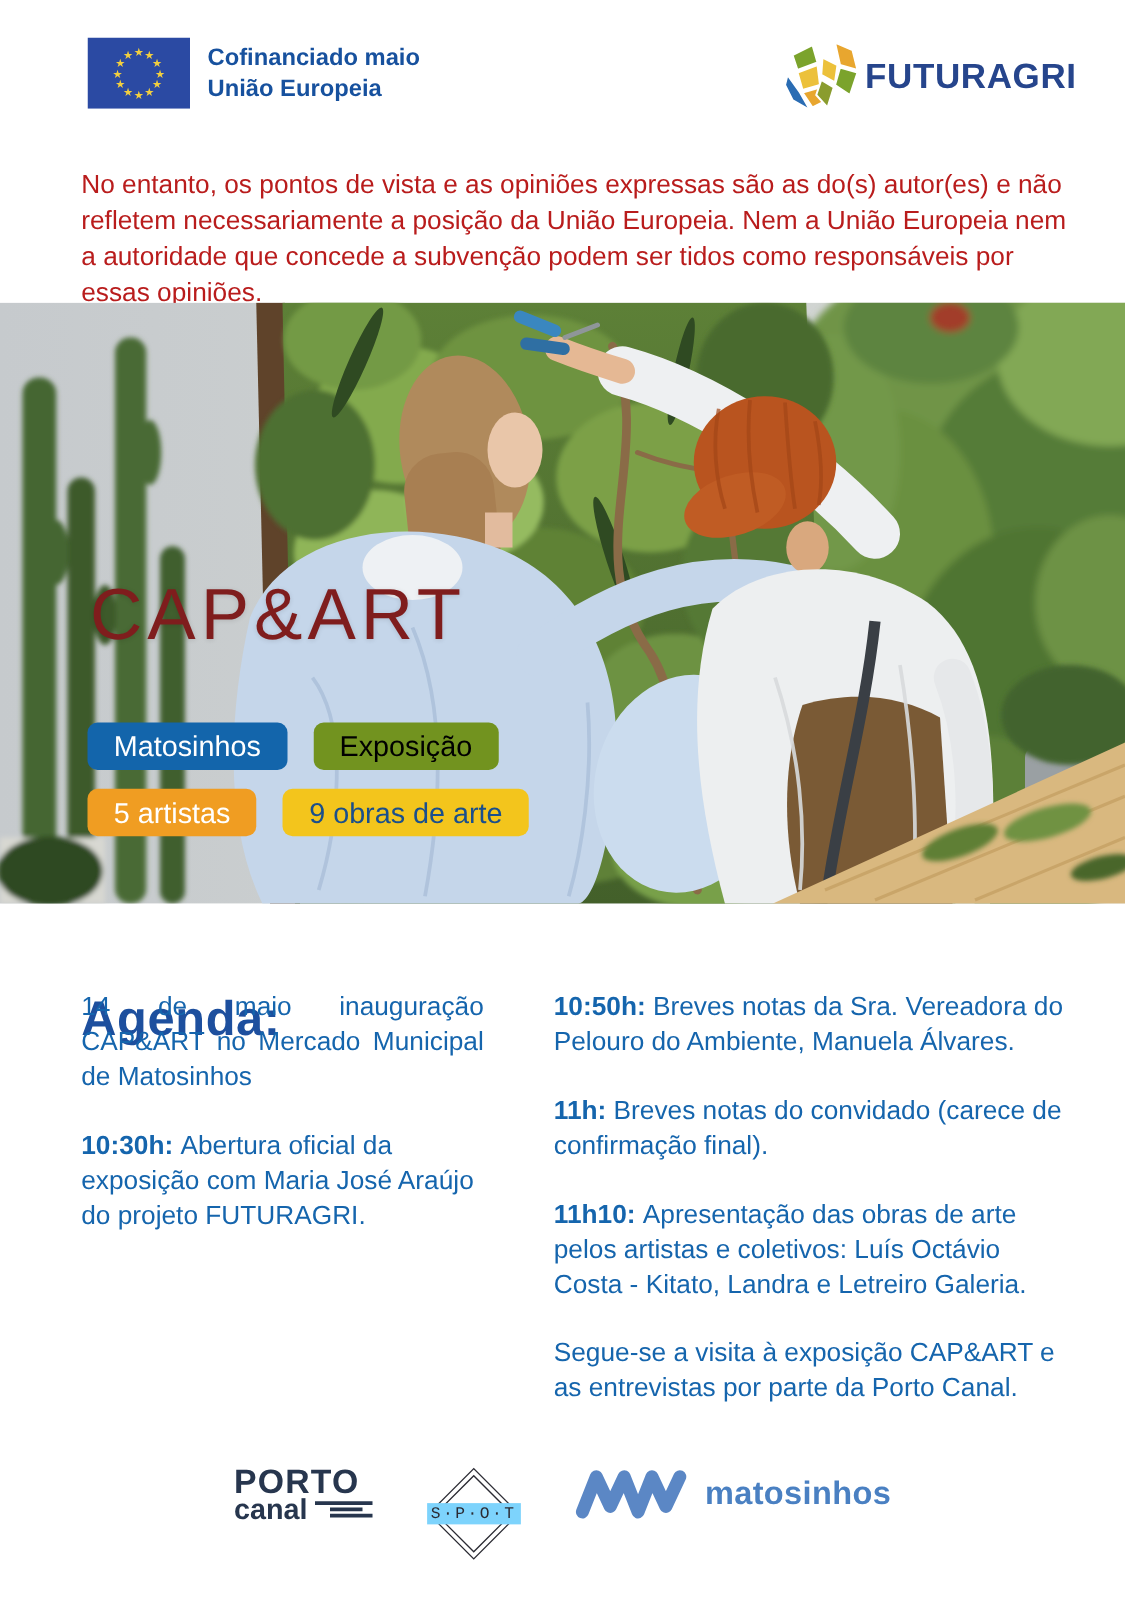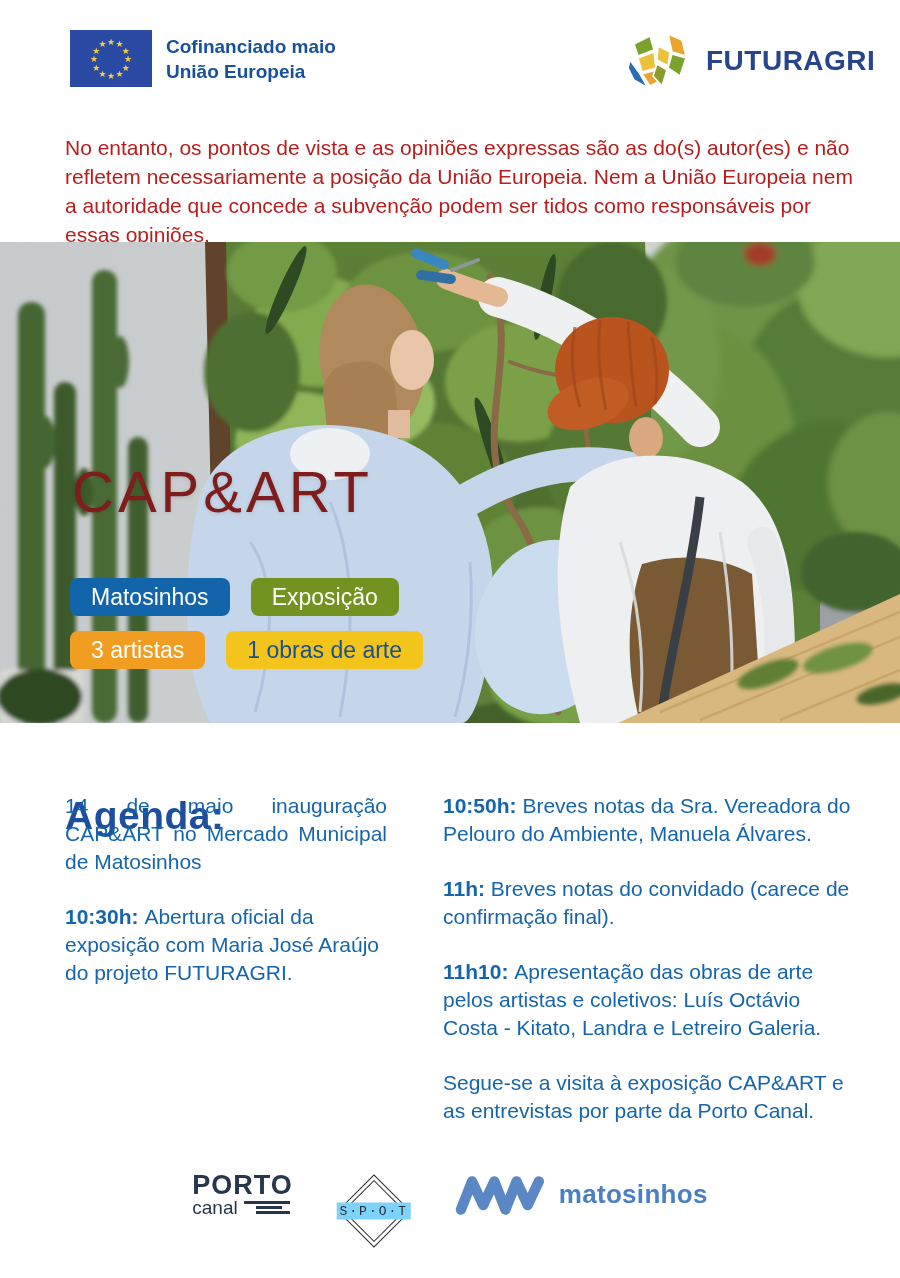--- a/index.html
+++ b/index.html
@@ -4,21 +4,21 @@
 <style>
   html,body{margin:0;padding:0;background:#ffffff;}
   .page{
     position:relative;width:900px;height:1278px;background:#ffffff;overflow:hidden;
     font-family:"Liberation Sans", sans-serif;
   }
   
   .eu-block{position:absolute;left:70px;top:30px;display:flex;align-items:center;gap:14px;}
   .eu-flag{width:82px;height:57px;display:block;}
   .eu-text{font-size:19px;font-weight:bold;color:#17519e;line-height:25px;}
-  .futuragri{position:absolute;left:626px;top:30px;display:flex;align-items:center;gap:14px;}
+  .futuragri{position:absolute;left:626px;top:30px;display:flex;align-items:center;gap:0;}
   .futuragri-text{font-size:28px;font-weight:bold;color:#26458c;letter-spacing:0.5px;}
   
   .disclaimer{
     position:absolute;left:65px;top:112px;width:792px;
     font-size:21px;line-height:29px;color:#b91c1c;
   }
   
   .hero{position:absolute;left:0;top:242px;width:900px;height:481px;overflow:hidden;}
   .hero svg.scene{position:absolute;left:0;top:0;}
   .hero-title{
@@ -45,21 +45,21 @@
   .agenda-item.justify{text-align:justify;}
   .agenda-item strong{font-weight:bold;}
   
   .footer{
     position:absolute;left:0;top:1172px;width:900px;height:86px;
     display:flex;align-items:flex-start;justify-content:center;gap:42px;
   }
   .porto{display:flex;flex-direction:column;align-items:flex-start;color:#27364e;}
   .porto-word{font-size:27px;font-weight:bold;letter-spacing:1px;line-height:26px;}
   .porto-sub{display:flex;align-items:center;gap:6px;}
-  .porto-canal{font-size:19px;font-weight:normal;line-height:19px;}
+  .porto-canal{font-size:23px;font-weight:bold;line-height:19px;}
   .porto-lines{display:flex;flex-direction:column;align-items:flex-end;gap:2px;width:46px;}
   .porto-lines i{display:block;height:3px;background:#27364e;}
   .porto-lines i:nth-child(1){width:46px;}
   .porto-lines i:nth-child(2){width:26px;margin-right:8px;}
   .porto-lines i:nth-child(3){width:34px;}
   .spot{position:relative;width:78px;height:78px;}
   .spot-d1,.spot-d2{position:absolute;border:1px solid #2b2b33;transform:rotate(45deg);}
   .spot-d1{left:13px;top:13px;width:50px;height:50px;}
   .spot-d2{left:17px;top:17px;width:42px;height:42px;}
   .spot-label{
@@ -256,25 +256,25 @@
       <g filter="url(#blur2)">
         <ellipse cx="768" cy="432" rx="32" ry="11" transform="rotate(-20 768 432)" fill="#5e7f36"></ellipse>
         <ellipse cx="838" cy="416" rx="36" ry="12" transform="rotate(-16 838 416)" fill="#6f9242"></ellipse>
         <ellipse cx="882" cy="452" rx="26" ry="9" transform="rotate(-14 882 452)" fill="#49662c"></ellipse>
       </g>
     </svg>
 
     <div class="hero-title">CAP&amp;ART</div>
     <div class="badge-row r1">
         <span class="badge" style="background: rgb(19, 101, 171); color: rgb(255, 255, 255);">Matosinhos</span>
-        <span class="badge" style="background: rgb(114, 147, 31); color: #ffffff;">Exposição</span>
+        <span class="badge" style="background: rgb(114, 147, 31); color: #000000;">Exposição</span>
       </div>
     <div class="badge-row r2">
-        <span class="badge" style="background: rgb(240, 157, 34); color: rgb(255, 255, 255);">3 artistas</span>
-        <span class="badge" style="background: rgb(243, 197, 28); color: rgb(26, 79, 140);">1 obras de arte</span>
+        <span class="badge" style="background: rgb(240, 157, 34); color: rgb(255, 255, 255);">5 artistas</span>
+        <span class="badge" style="background: rgb(243, 197, 28); color: rgb(26, 79, 140);">9 obras de arte</span>
       </div>
   </div>
 
   <h2 class="agenda-heading">Agenda:</h2>
   <div class="agenda-col left">
       <p class="agenda-item justify">14 de maio inauguração CAP&amp;ART no Mercado Municipal de Matosinhos</p>
       <p class="agenda-item"><strong>10:30h: </strong>Abertura oficial da exposição com Maria José Araújo do projeto FUTURAGRI.</p>
     </div>
   <div class="agenda-col right">
       <p class="agenda-item"><strong>10:50h: </strong>Breves notas da Sra. Vereadora do Pelouro do Ambiente, Manuela Álvares.</p>

